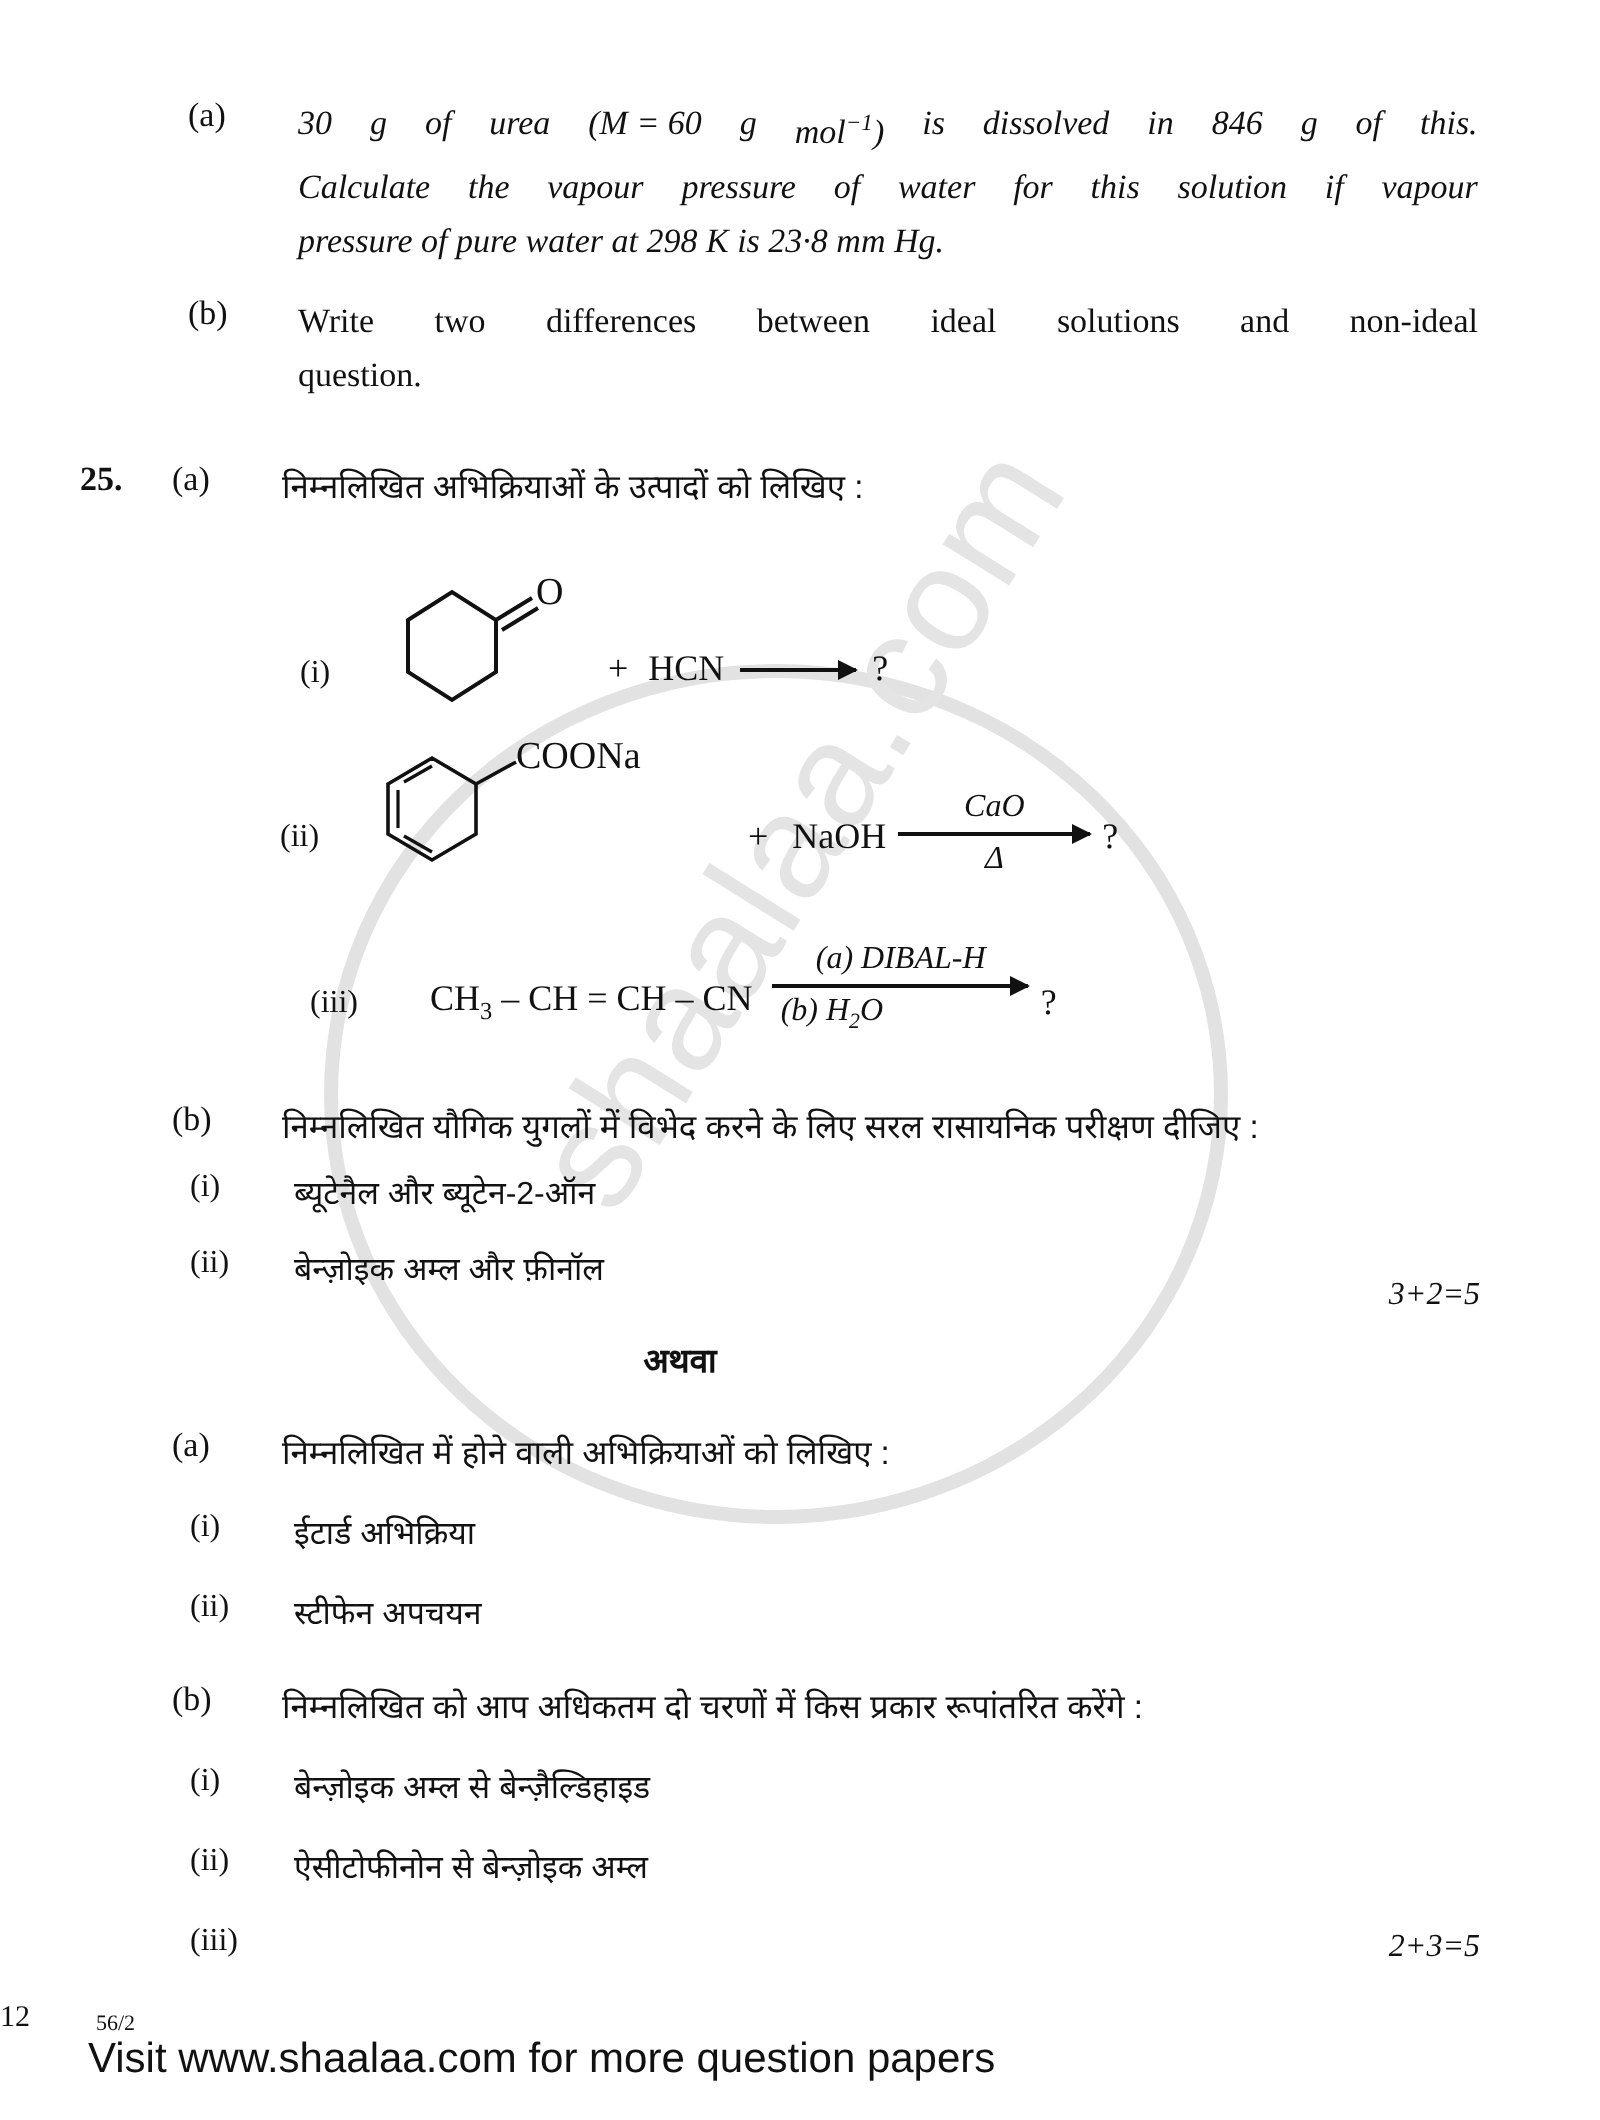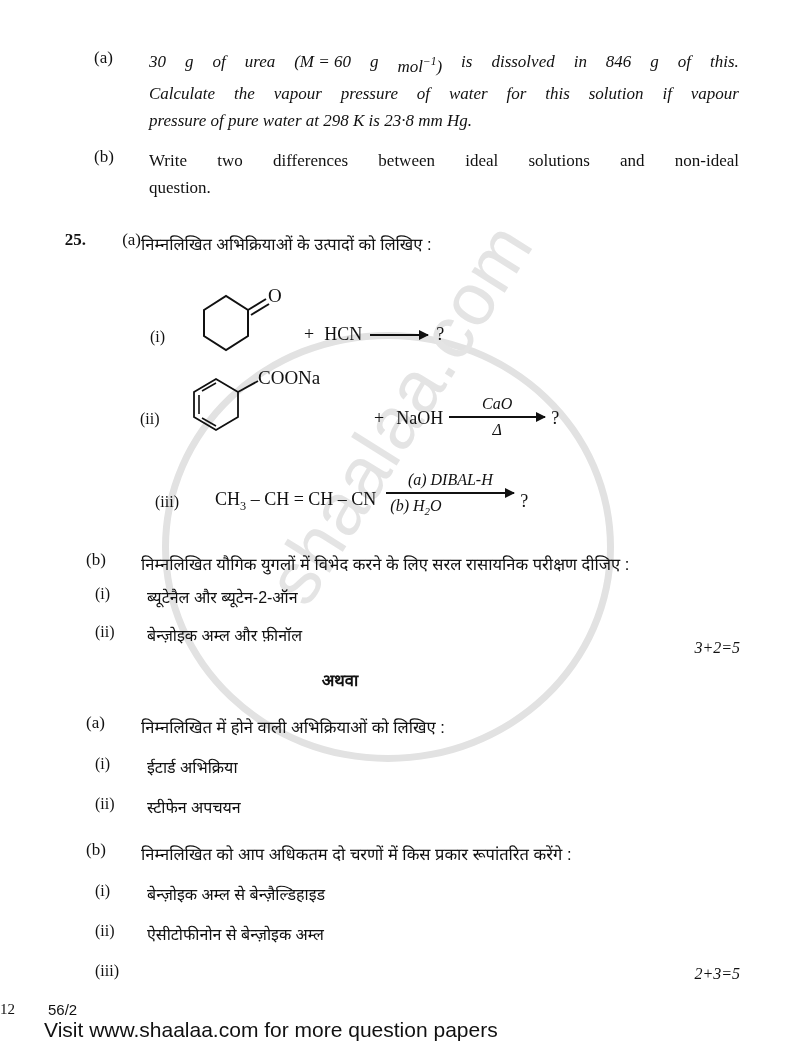--- a/index.html
+++ b/index.html
@@ -172,22 +172,22 @@
     border-left: 10px solid #111;
     border-top: 5px solid transparent;
     border-bottom: 5px solid transparent;
   }
 
   
   .footer-left {
     position: absolute;
     left: 48px;
     bottom: 42px;
-    font-size: 15px;
-    font-family: Liberation Sans, sans-serif;
+    font-size: 11px;
+    font-family: Liberation Serif, serif;
   }
   .footer-center {
     position: absolute;
     left: 0;
     bottom: 42px;
     width: 800px;
     text-align: left;
     font-size: 15px;
     font-family: "Liberation Serif", "DejaVu Serif", serif;
   }
@@ -261,21 +261,21 @@
           <span>between</span>
             <span>ideal</span>
             <span>solutions</span>
           <span>and</span>
             <span>non-ideal</span>
         </div>
         <div>question.</div>
       </div>
     </div>
 
-    <div class="qrow" style="left:40px; top:230px; width:700px;text-align:right;">
+    <div class="qrow" style="left:40px; top:230px; width:700px;">
       <div class="qnum">25.</div>
       <div class="plabel">(a)</div>
       <div class="body-hi">निम्नलिखित अभिक्रियाओं के उत्पादों को लिखिए :</div>
     </div>
 
     <div class="rxn" style="left:150px; top:288px;">
       <div class="sublabel" style="padding-top:18px;">(i)</div>
       <div class="struct">
         <svg width="92" height="74" viewBox="0 0 92 74">
           <polygon points="8,22 30,8 52,22 52,48 30,62 8,48" fill="none" stroke="#111" stroke-width="2"></polygon>

